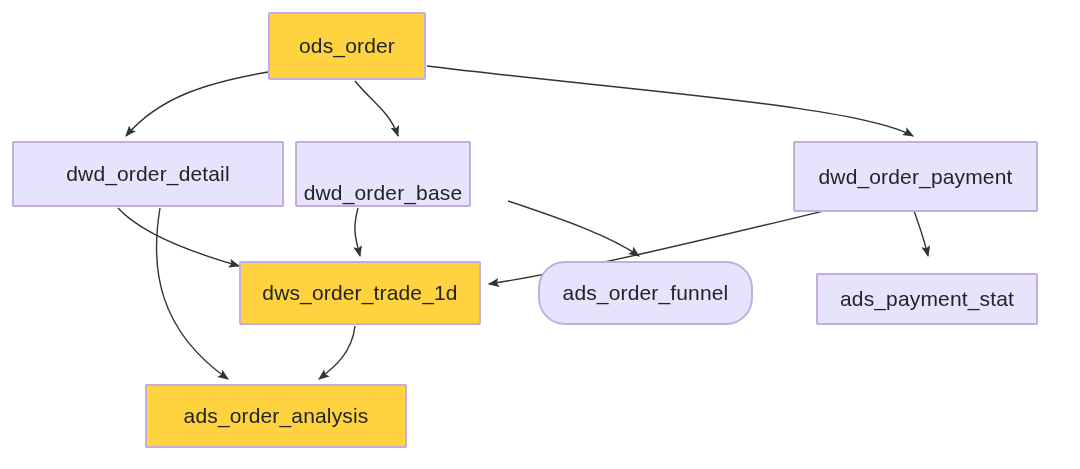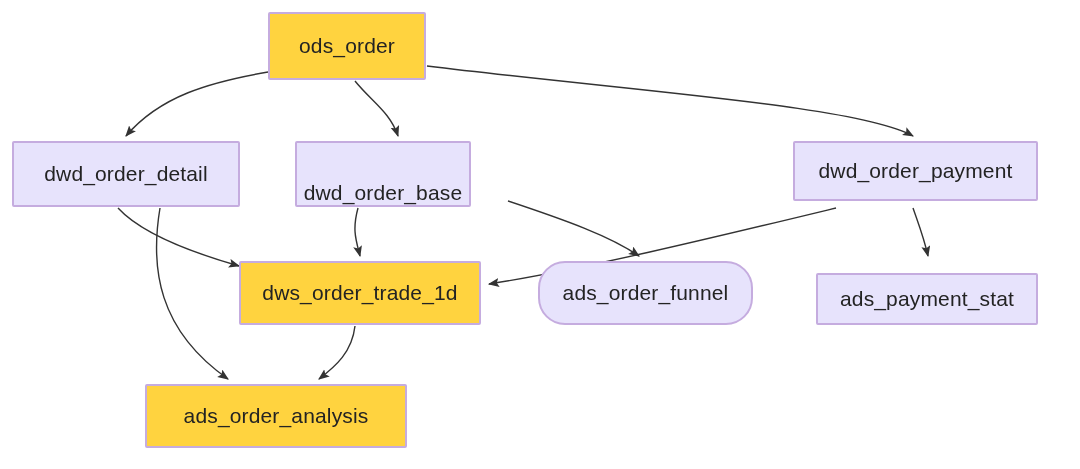--- a/index.html
+++ b/index.html
@@ -74,27 +74,27 @@
         <path d="M 836,208 C 720,236 580,270 489,284" fill="none" stroke="#333333" stroke-width="1.4" marker-end="url(#arrowhead)"></path>
         <path d="M 913,208 C 920,228 924,238 928,256" fill="none" stroke="#333333" stroke-width="1.4" marker-end="url(#arrowhead)"></path>
         <path d="M 355,326 C 352,352 336,366 319,379" fill="none" stroke="#333333" stroke-width="1.4" marker-end="url(#arrowhead)"></path>
       </g>
   </svg>
 
   <div id="node-layer">
       <div class="node fill-highlight" style="left: 268px; top: 12px; width: 158px; height: 68px;">
         <span class="node-label">ods_order</span>
       </div>
-      <div class="node fill-default" style="left: 12px; top: 141px; width: 228px; height: 66px; text-align: right;">
+      <div class="node fill-default" style="left: 12px; top: 141px; width: 272px; height: 66px; text-align: right;">
         <span class="node-label">dwd_order_detail</span>
       </div>
       <div class="node fill-default" style="left: 295px; top: 141px; width: 176px; height: 66px; align-items: flex-end;">
         <span class="node-label">dwd_order_base</span>
       </div>
-      <div class="node fill-default" style="left: 793px; top: 141px; width: 245px; height: 60px;">
+      <div class="node fill-default" style="left: 793px; top: 141px; width: 245px; height: 71px;">
         <span class="node-label">dwd_order_payment</span>
       </div>
       <div class="node fill-highlight" style="left: 239px; top: 261px; width: 242px; height: 64px;">
         <span class="node-label">dws_order_trade_1d</span>
       </div>
       <div class="node fill-default" style="left: 538px; top: 261px; width: 215px; height: 64px; border-radius: 27px;">
         <span class="node-label">ads_order_funnel</span>
       </div>
       <div class="node fill-default" style="left: 816px; top: 273px; width: 222px; height: 52px;">
         <span class="node-label">ads_payment_stat</span>

